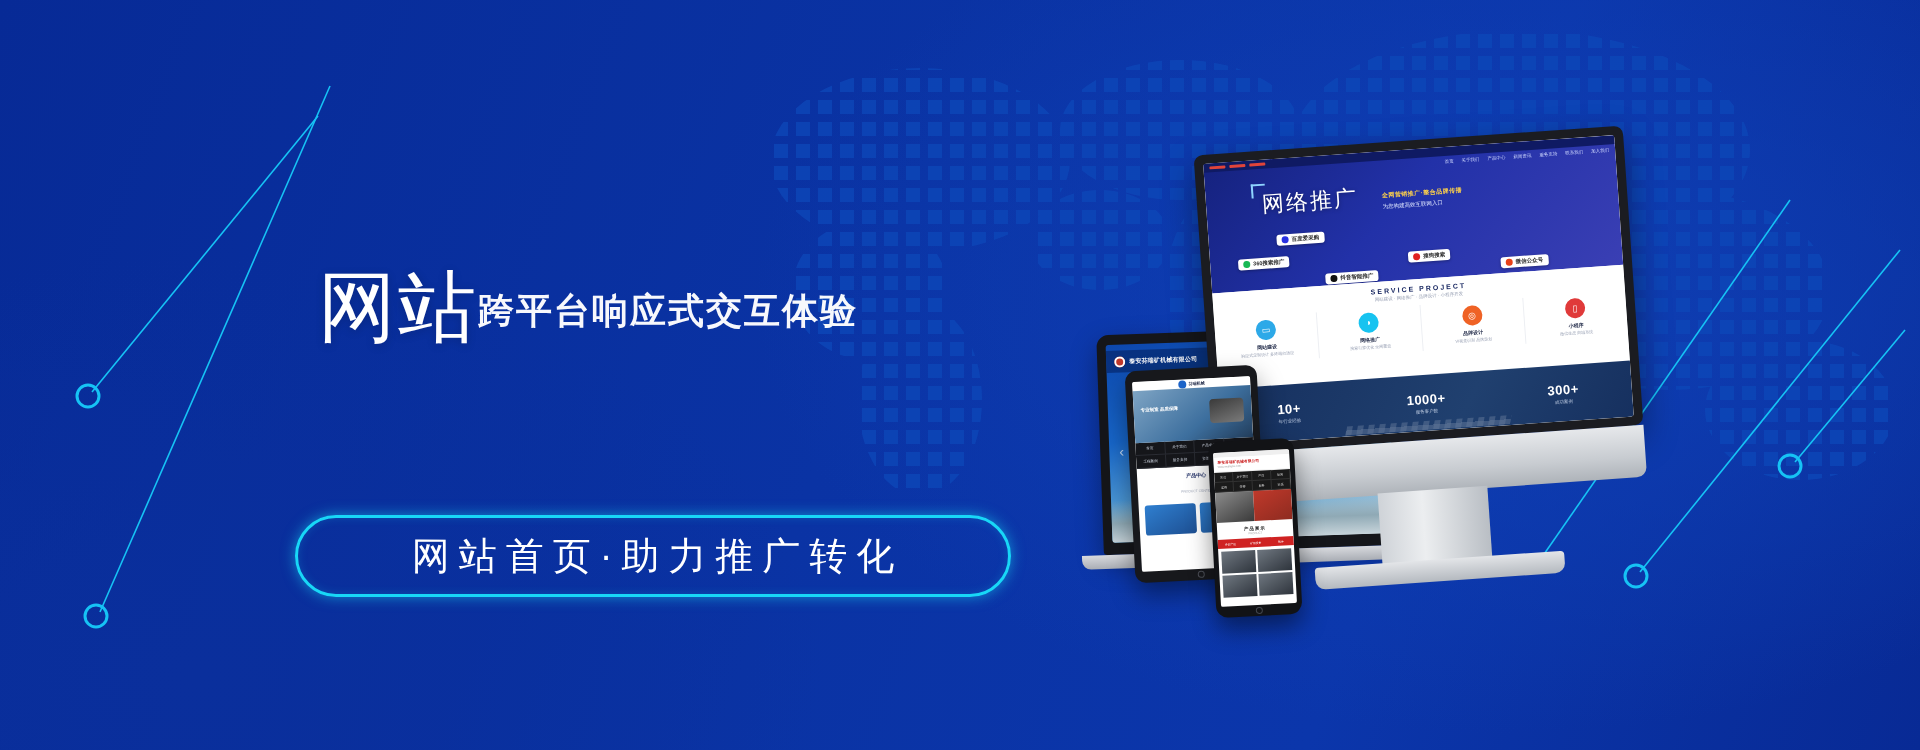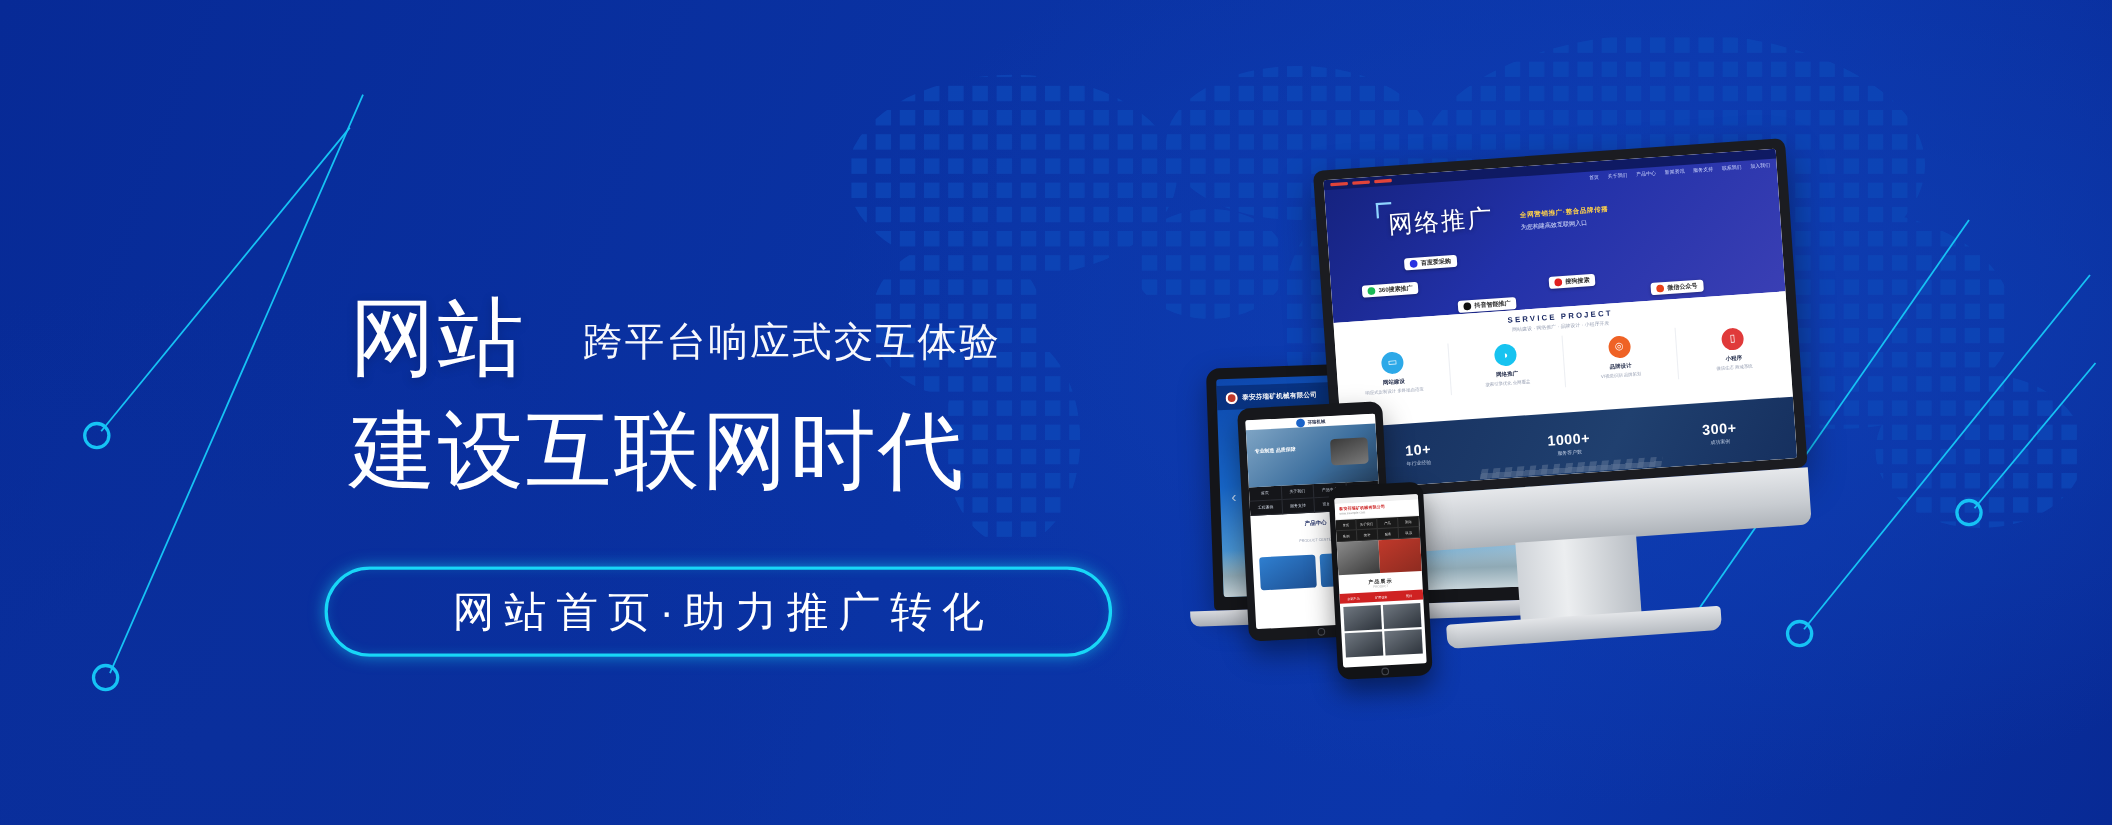--- a/index.html
+++ b/index.html
@@ -23,22 +23,22 @@
   
   .lines{position:absolute;inset:0;pointer-events:none;}
   
   .copy{position:absolute;left:318px;top:268px;width:760px;}
   .headline-row{display:flex;align-items:flex-end;white-space:nowrap;}
   .h-main{
     color:#ffffff;font-size:78px;line-height:1.02;letter-spacing:2px;
     font-weight:400;text-shadow:0 2px 10px rgba(0,0,0,.18);
   }
   .h-sub{
-    color:#ffffff;font-size:36px;letter-spacing:2px;font-weight:400;
-    margin-left:52px;margin-bottom:12px;opacity:.97;
+    color:#ffffff;font-size:36px;letter-spacing:2px;font-weight:700;
+    margin-bottom:12px;opacity:.97;
   }
   .row2{margin-top:22px;}
   .h-main2{color:#fff;font-size:78px;letter-spacing:2px;line-height:1.02;font-weight:400;}
   
   .pill{
     position:absolute;left:295px;top:515px;width:716px;height:82px;
     border:3px solid #18d7f7;border-radius:41px;
     box-shadow:0 0 14px rgba(24,215,247,.55),inset 0 0 10px rgba(24,215,247,.18);
     display:flex;align-items:center;justify-content:center;
   }
@@ -226,25 +226,20 @@
       <circle cx="1790" cy="466" r="11"></circle>
       <circle cx="1636" cy="576" r="11"></circle>
     </g>
   </svg>
 
   <div class="copy">
     <div class="headline-row">
       <span class="h-main">网站</span>
       <span class="h-sub">跨平台响应式交互体验</span>
     </div>
-    <div class="headline-row row2">
-      <span class="h-main2">建设</span>
-      <span class="gap"></span>
-      <span class="h-main2">互联网时代</span>
-    </div>
   </div>
 
   <div class="pill">
     <span class="pill-text">网站首页·助力推广转化</span>
   </div>
 
   <div class="devices">
 
     <div class="laptop">
       <div class="lid">

